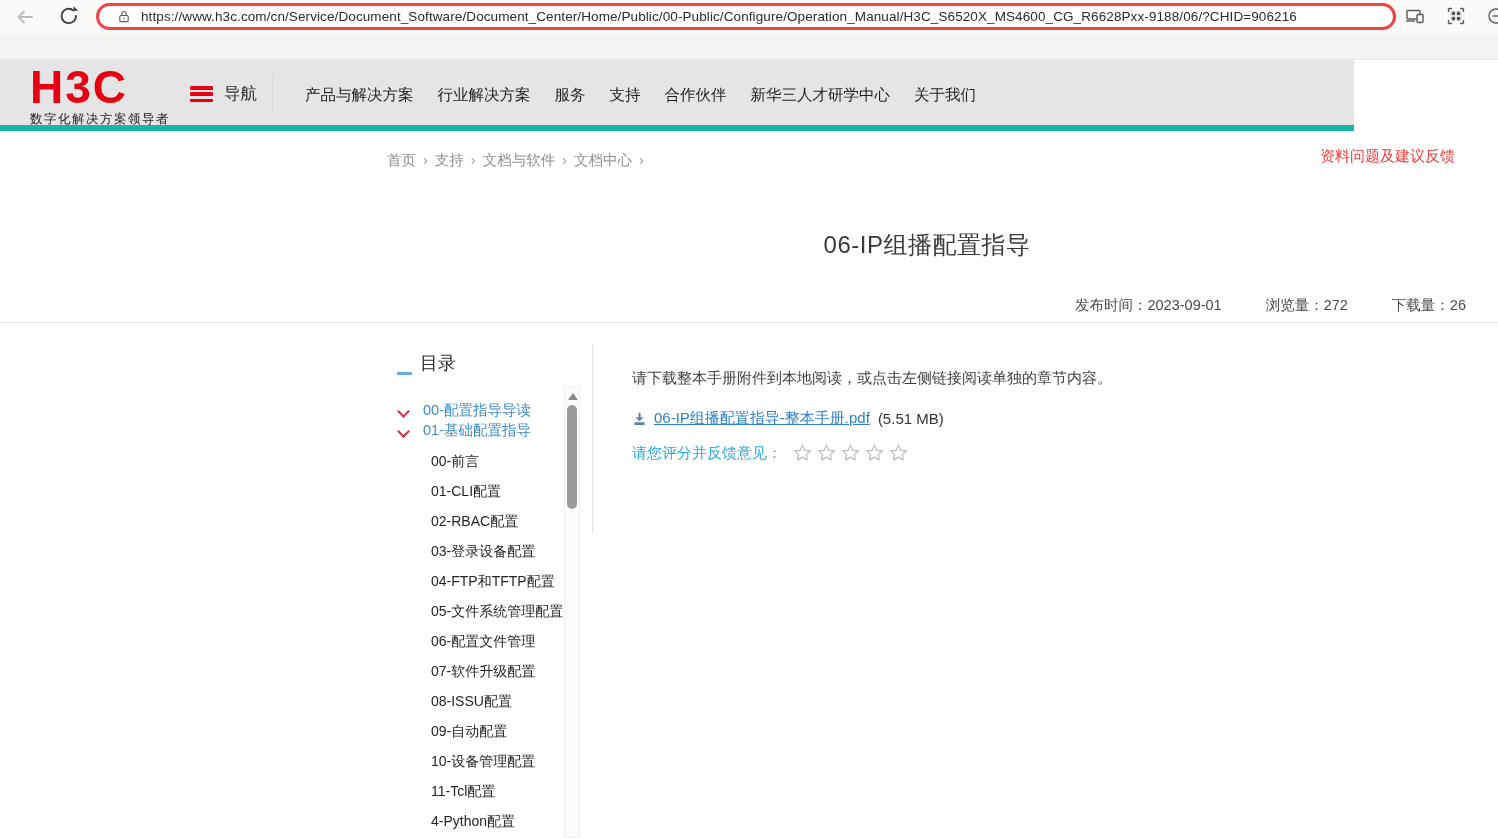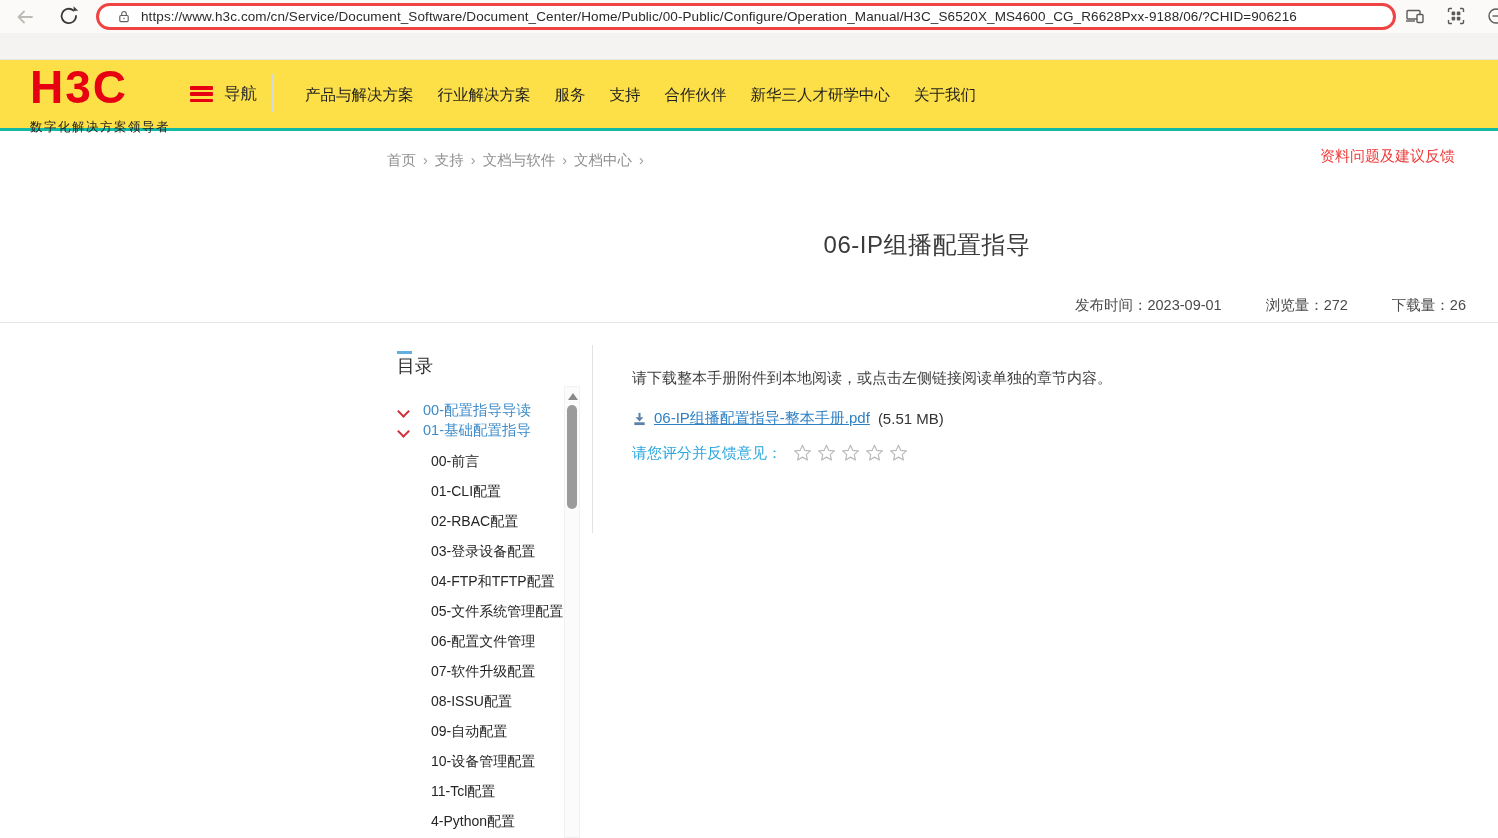--- a/index.html
+++ b/index.html
@@ -20,26 +20,26 @@
   .lock-icon { width:14px; height:15px; margin-right:10px; flex:0 0 auto; }
   .url-text { font-size:13.5px; color:#2b2b2b; white-space:nowrap; letter-spacing:.1px; }
   .chrome-icon { position:absolute; top:6px; width:20px; height:20px; }
   .icon-devices { left:1405px; }
   .icon-grid    { left:1446px; }
   .icon-zoomout { left:1486px; }
   .chrome-strip { position:absolute; top:33px; left:0; width:1498px; height:27px;
     background:#f4f3f2; border-bottom:1px solid #e9e7e5; }
 
   
-  .site-header { position:absolute; top:60px; left:0; width:1498px; height:71px;
-    background:#fde047; border-bottom:3px solid #14b8a6; }
+  .site-header { position:absolute; top:60px; left:0; width:1354px; height:71px;
+    background:#e5e5e5; border-bottom:6px solid #14b8a6; }
   .logo-block { position:absolute; left:30px; top:5px; cursor:pointer; }
   .logo-text { font-size:46px; line-height:44px; font-weight:bold; color:#e60012;
     letter-spacing:2px; font-family:"Liberation Sans",sans-serif; }
-  .logo-tagline { font-size:12.5px; color:#1f1f1f; letter-spacing:1.5px; margin-top:10px; }
+  .logo-tagline { font-size:12.5px; color:#1f1f1f; letter-spacing:1.5px; margin-top:2px; }
   .nav-toggle { position:absolute; left:190px; top:23px; display:flex; align-items:center; cursor:pointer; }
   .hamburger { width:23px; height:16px; display:flex; flex-direction:column; justify-content:space-between; }
   .hamburger span { display:block; height:3.5px; background:#e60012; border-radius:1px; }
   .nav-toggle-label { font-size:16.5px; color:#2b2b2b; margin-left:11px; }
   .header-divider { position:absolute; left:272px; top:14px; width:1px; height:38px; background:#d9d9d9; }
   .main-nav { position:absolute; left:305px; top:25px; display:flex; gap:24px; }
   .main-nav .nav-item { font-size:15.5px; color:#1f1f1f; cursor:pointer; white-space:nowrap; }
 
   
   .crumbs { position:absolute; left:387px; top:146px; font-size:14.5px; color:#8f8f8f; line-height:29px; }
@@ -49,21 +49,21 @@
 
   
   .doc-title { position:absolute; left:387px; top:229px; width:1080px; text-align:center;
     font-size:24px; color:#3a3a3a; font-weight:500; letter-spacing:.5px; }
   .doc-meta { position:absolute; top:296px; right:32px; display:flex; gap:44px;
     font-size:14.5px; color:#4a4a4a; }
   .doc-meta .pair { white-space:nowrap; }
   .page-rule { position:absolute; top:322px; left:0; width:1498px; height:1px; background:#e4e4e4; }
 
   
-  .toc-header { position:absolute; left:397px; top:351px; display:flex; align-items:flex-start;flex-direction:column; }
+  .toc-header { position:absolute; left:397px; top:351px; display:flex; align-items:flex-end; }
   .toc-dash { width:15px; height:3px; background:#62aede; margin-right:8px; }
   .toc-title { font-size:18px; color:#2b2b2b; }
   .toc-expanded { position:absolute; left:399px; display:flex; align-items:center; cursor:pointer; }
   .toc-exp-0 { top:401px; } .toc-exp-1 { top:421px; }
   .chev-down { width:10px; height:10px; position:relative; margin-right:14px; }
   .chev-down::before { content:""; position:absolute; left:0; top:1px; width:7px; height:7px;
     border-right:2.5px solid #d22f3c; border-bottom:2.5px solid #d22f3c; transform:rotate(45deg); }
   .toc-exp-label { font-size:14.5px; color:#3e8cc9; }
   .toc-chapters { position:absolute; left:431px; top:447px; }
   .toc-chapter { height:30px; display:flex; align-items:center; font-size:14px; color:#252525;

